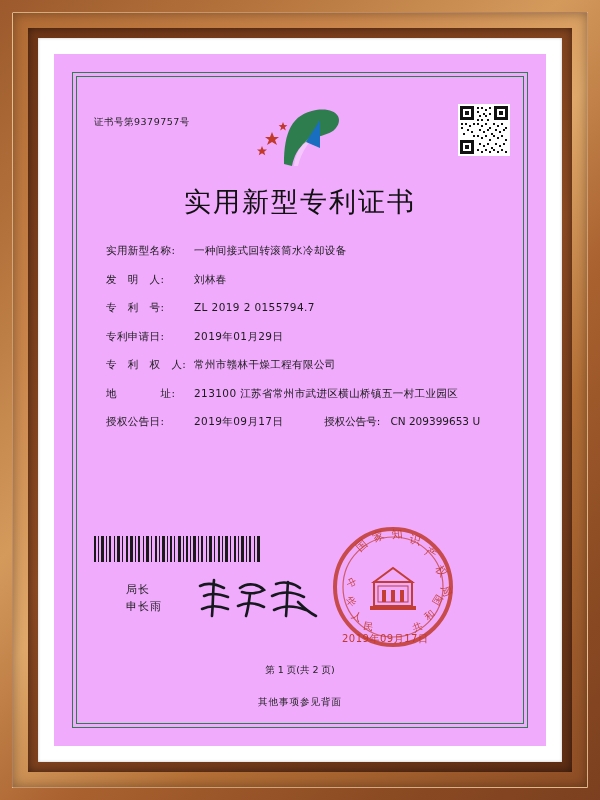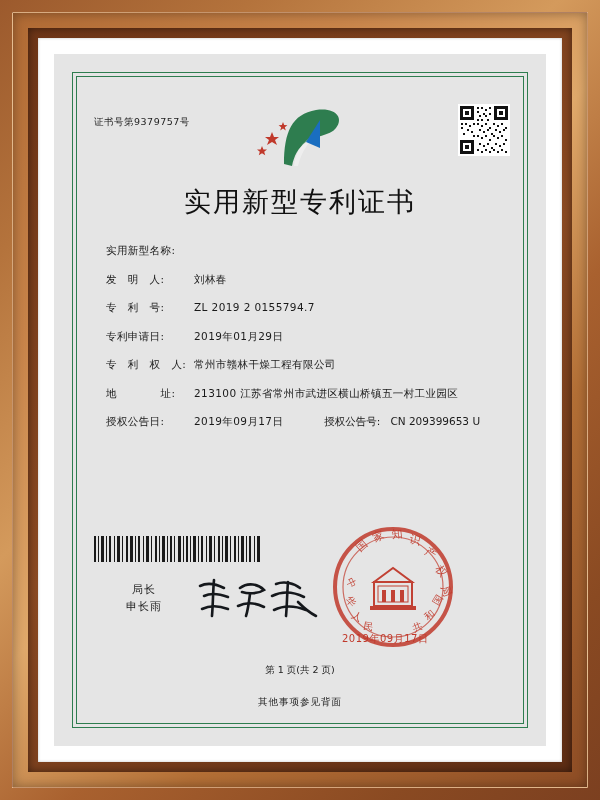--- a/index.html
+++ b/index.html
@@ -40,21 +40,21 @@
     left: 38px; top: 38px; right: 38px; bottom: 38px;
     background: #ffffff;
     box-shadow: inset 0 0 3px rgba(0,0,0,0.25);
   }
 
   
   .cert {
     position: absolute;
     left: 54px; top: 54px;
     width: 492px; height: 692px;
-    background: #e5e5e5;
+    background: #f0abfc;
     box-sizing: border-box;
   }
   .cert-border {
     position: absolute;
     left: 18px; top: 18px; right: 18px; bottom: 18px;
     border: 1.5px solid #2e7d4f;
     box-sizing: border-box;
   }
   .cert-border-inner {
     position: absolute;
@@ -165,21 +165,20 @@
   }
 
   
   .sig-labels {
     position: absolute;
     left: 42px;
     top: 498px;
     font-size: 11px;
     line-height: 1.5;
     letter-spacing: 1px;
-    text-align: center;
   }
   .signature {
     position: absolute;
     left: 110px;
     top: 492px;
     width: 130px;
     height: 46px;
     font-family: "DejaVu Serif", serif;
   }
 
@@ -323,20 +322,21 @@
           <polygon points="43,20 44.2,23 47.4,23.2 44.8,25.2 45.8,28.4 43,26.5 40.2,28.4 41.2,25.2 38.6,23.2 41.8,23"></polygon>
         </g>
       </svg>
     </div>
 
     <div class="title">实用新型专利证书</div>
 
     <div class="fields">
       <div class="field-row">
         <span class="field-label">实用新型名称:</span>
+        <span class="field-value">一种间接式回转滚筒水冷却设备</span>
       </div>
       <div class="field-row">
         <span class="field-label">发　明　人:</span>
         <span class="field-value">刘林春</span>
       </div>
       <div class="field-row">
         <span class="field-label">专　利　号:</span>
         <span class="field-value">ZL 2019 2 0155794.7</span>
       </div>
       <div class="field-row">

